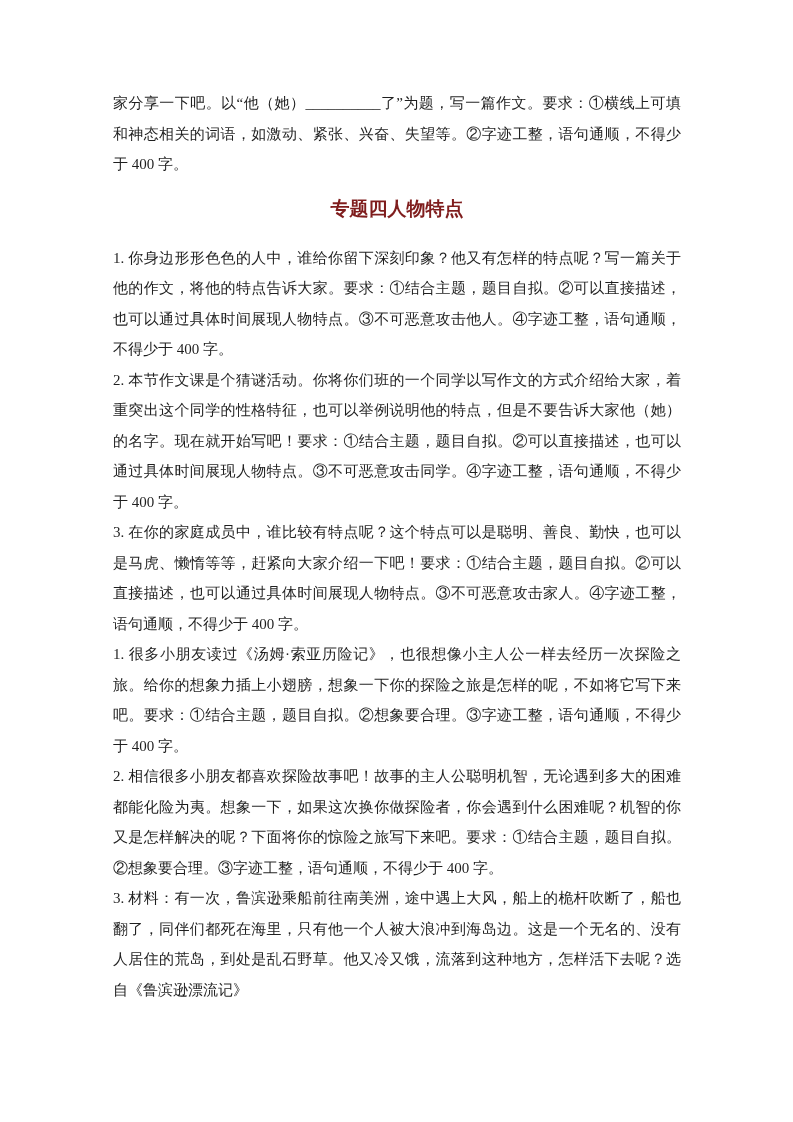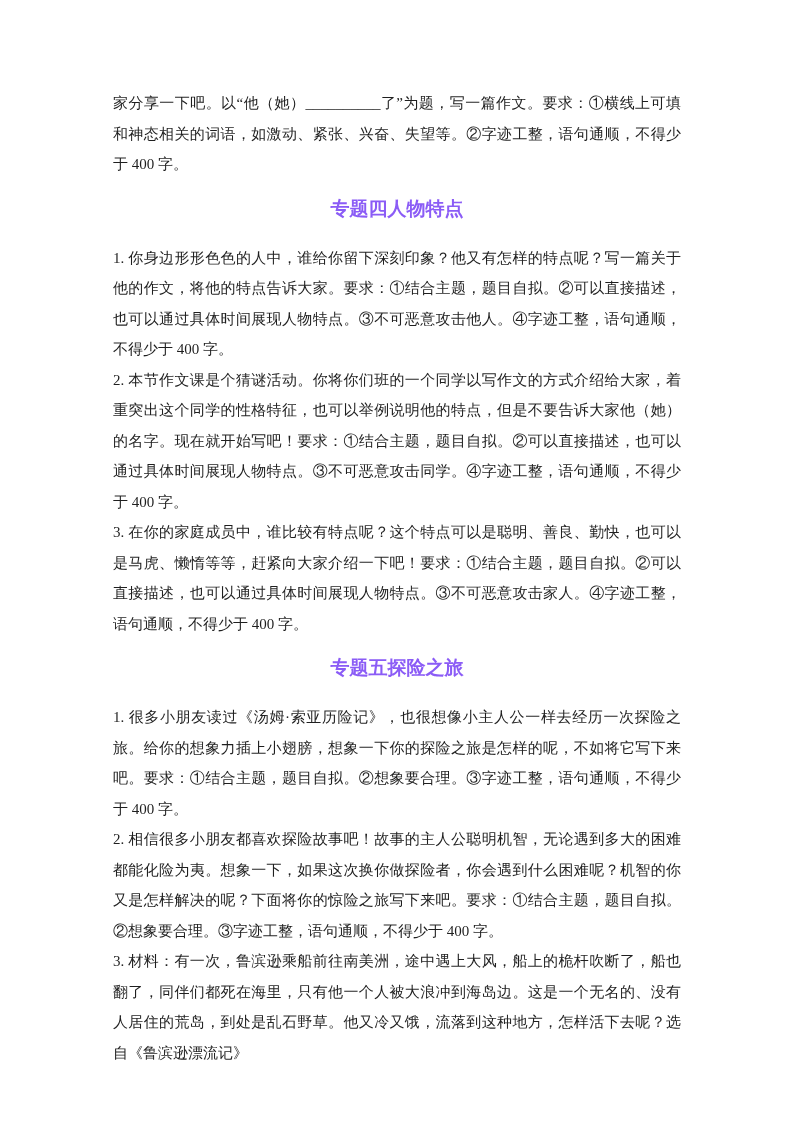--- a/index.html
+++ b/index.html
@@ -26,40 +26,39 @@
     font-weight: 400;
     text-align: justify;
     word-break: break-all;
   }
   .heading {
     margin: 14px 0 19px 0;
     font-size: 19px;
     line-height: 30px;
     font-weight: 700;
     text-align: center;
-    color: #8b5cf6;
+    color: #7f1d1d;
   }
 </style>
 </head>
 <body>
 
 <div class="page">
 
   <p class="para">家分享一下吧。以“他（她）__________了”为题，写一篇作文。要求：①横线上可填和神态相关的词语，如激动、紧张、兴奋、失望等。②字迹工整，语句通顺，不得少于 400 字。</p>
 
 
   <h2 class="heading">专题四人物特点</h2>
 
   <p class="para">1. 你身边形形色色的人中，谁给你留下深刻印象？他又有怎样的特点呢？写一篇关于他的作文，将他的特点告诉大家。要求：①结合主题，题目自拟。②可以直接描述，也可以通过具体时间展现人物特点。③不可恶意攻击他人。④字迹工整，语句通顺，不得少于 400 字。</p>
 
   <p class="para">2. 本节作文课是个猜谜活动。你将你们班的一个同学以写作文的方式介绍给大家，着重突出这个同学的性格特征，也可以举例说明他的特点，但是不要告诉大家他（她）的名字。现在就开始写吧！要求：①结合主题，题目自拟。②可以直接描述，也可以通过具体时间展现人物特点。③不可恶意攻击同学。④字迹工整，语句通顺，不得少于 400 字。</p>
 
   <p class="para">3. 在你的家庭成员中，谁比较有特点呢？这个特点可以是聪明、善良、勤快，也可以是马虎、懒惰等等，赶紧向大家介绍一下吧！要求：①结合主题，题目自拟。②可以直接描述，也可以通过具体时间展现人物特点。③不可恶意攻击家人。④字迹工整，语句通顺，不得少于 400 字。</p>
 
-  <h2 class="heading">专题五探险之旅</h2>
 
   <p class="para">1. 很多小朋友读过《汤姆·索亚历险记》，也很想像小主人公一样去经历一次探险之旅。给你的想象力插上小翅膀，想象一下你的探险之旅是怎样的呢，不如将它写下来吧。要求：①结合主题，题目自拟。②想象要合理。③字迹工整，语句通顺，不得少于 400 字。</p>
 
   <p class="para">2. 相信很多小朋友都喜欢探险故事吧！故事的主人公聪明机智，无论遇到多大的困难都能化险为夷。想象一下，如果这次换你做探险者，你会遇到什么困难呢？机智的你又是怎样解决的呢？下面将你的惊险之旅写下来吧。要求：①结合主题，题目自拟。②想象要合理。③字迹工整，语句通顺，不得少于 400 字。</p>
 
   <p class="para">3. 材料：有一次，鲁滨逊乘船前往南美洲，途中遇上大风，船上的桅杆吹断了，船也翻了，同伴们都死在海里，只有他一个人被大浪冲到海岛边。这是一个无名的、没有人居住的荒岛，到处是乱石野草。他又冷又饿，流落到这种地方，怎样活下去呢？选自《鲁滨逊漂流记》</p>
 
 </div>
 
 </body></html>

